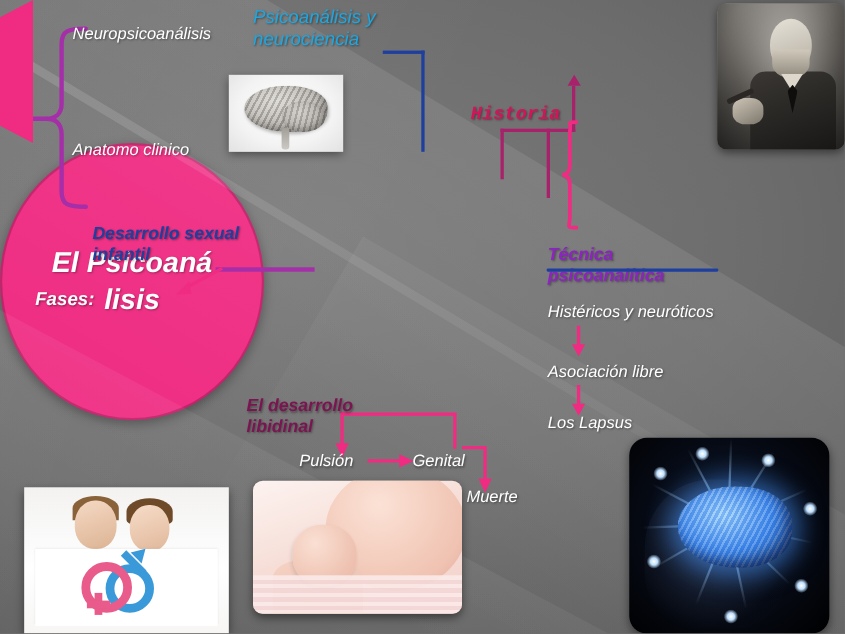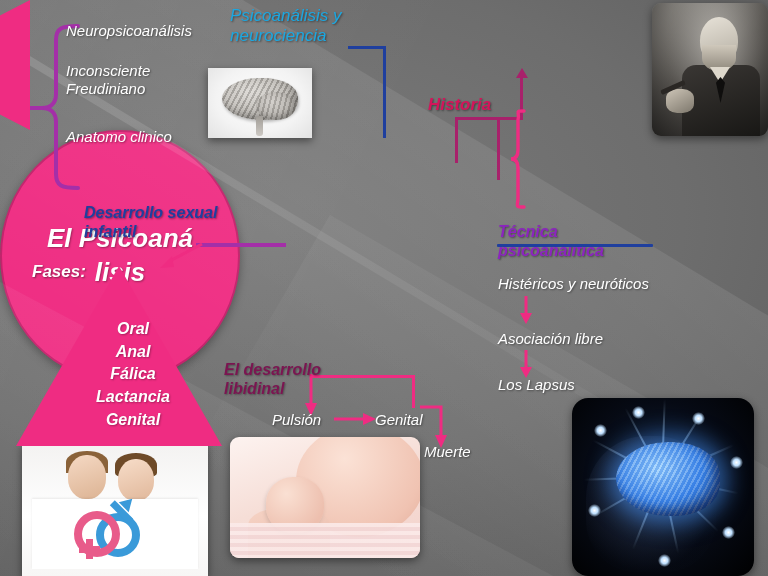--- a/index.html
+++ b/index.html
@@ -73,21 +73,21 @@
     white-space:pre-line;
   }
 
   
   .label{white-space:pre-line;}
   .white-it{color:#ffffff;font-style:italic;font-size:15px;line-height:1.22;
             text-shadow:1px 1px 2px rgba(0,0,0,0.4);}
   .cyan-hd{color:#1ca7e0;font-style:italic;font-weight:normal;font-size:17px;
            line-height:1.20;text-shadow:1px 1px 2px rgba(0,0,0,0.45);}
   .crimson-hd{color:#d4145a;font-style:italic;font-weight:bold;font-size:17px;
-              text-shadow:1px 1px 2px rgba(0,0,0,0.4);}
+              text-shadow:1px 1px 2px rgba(0,0,0,0.4);font-family:Liberation Mono, monospace;}
   .violet-hd{color:#8c24bf;font-style:italic;font-weight:bold;font-size:16px;
              line-height:1.20;text-shadow:1px 1px 2px rgba(0,0,0,0.4);}
   .navy-hd{color:#1f3f9e;font-style:italic;font-weight:bold;font-size:16px;
            line-height:1.20;text-shadow:1px 1px 2px rgba(0,0,0,0.4);}
   .maroon-hd{color:#7b1551;font-style:italic;font-weight:bold;font-size:16px;
              line-height:1.20;text-shadow:1px 1px 2px rgba(0,0,0,0.35);}
   .white-bold-it{color:#ffffff;font-style:italic;font-weight:bold;font-size:17px;
                  text-shadow:1px 1px 2px rgba(0,0,0,0.45);}
 
   #neuro-item-1{left:66px;top:22px;}
@@ -366,46 +366,36 @@
     <div class="spark" style="left:86px;top:156px;"></div>
     <div class="spark" style="left:16px;top:106px;"></div>
     <div class="spark" style="left:60px;top:8px;"></div>
   </div>
 
   <div id="corner-wedge"></div>
 
   <div class="abs label cyan-hd" id="neuro-heading">Psicoanálisis y neurociencia</div>
 
   <div class="abs label white-it" id="neuro-item-1">Neuropsicoanálisis</div>
-  <div class="abs label white-it" id="neuro-item-2">Inconsciente
-Freudiniano</div>
   <div class="abs label white-it" id="neuro-item-3">Anatomo clinico</div>
 
   <div class="abs label crimson-hd" id="historia-heading">Historia</div>
 
   <div id="center-node">
     <div id="center-title">El Psicoanálisis</div>
   </div>
 
   <div class="abs label violet-hd" id="tecnica-heading">Técnica psicoanalítica</div>
   <div class="abs" id="tecnica-underline"></div>
   <div class="abs label white-it" id="tecnica-step-1">Histéricos y neuróticos</div>
   <div class="abs label white-it" id="tecnica-step-2">Asociación libre</div>
   <div class="abs label white-it" id="tecnica-step-3">Los Lapsus</div>
 
   <div class="abs label navy-hd" id="desarrollo-heading">Desarrollo sexual infantil</div>
   <div class="abs label white-bold-it" id="fases-label">Fases:</div>
 
-  <div class="abs" id="phases-triangle">
-    <div class="tri"></div>
-    <div id="phases-list">Oral
-Anal
-Fálica
-Lactancia
-Genital</div>
-  </div>
 
   <div class="abs label maroon-hd" id="libidinal-heading">El desarrollo libidinal</div>
   <div class="abs label white-it" id="pulsion-label">Pulsión</div>
   <div class="abs label white-it" id="sexual-label">Genital</div>
   <div class="abs label white-it" id="muerte-label">Muerte</div>
 
 </div>
 
 </body></html>

